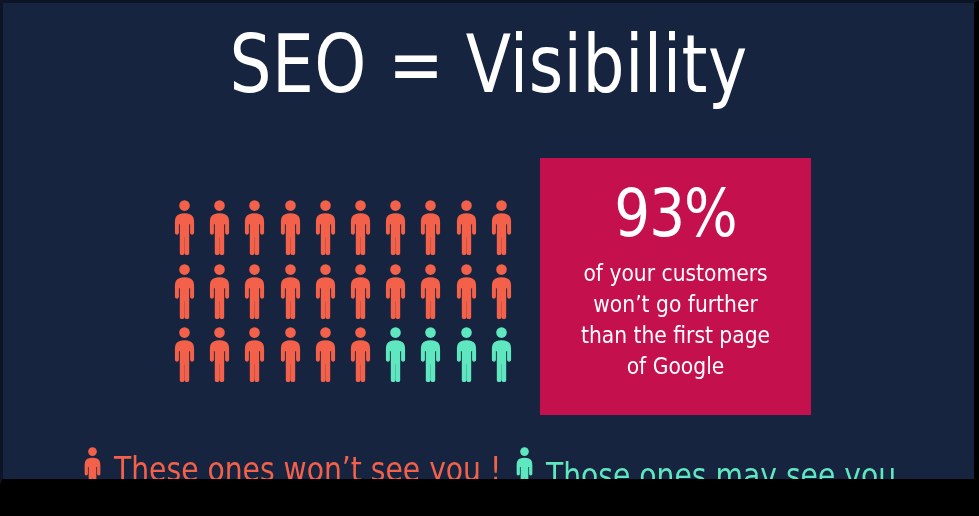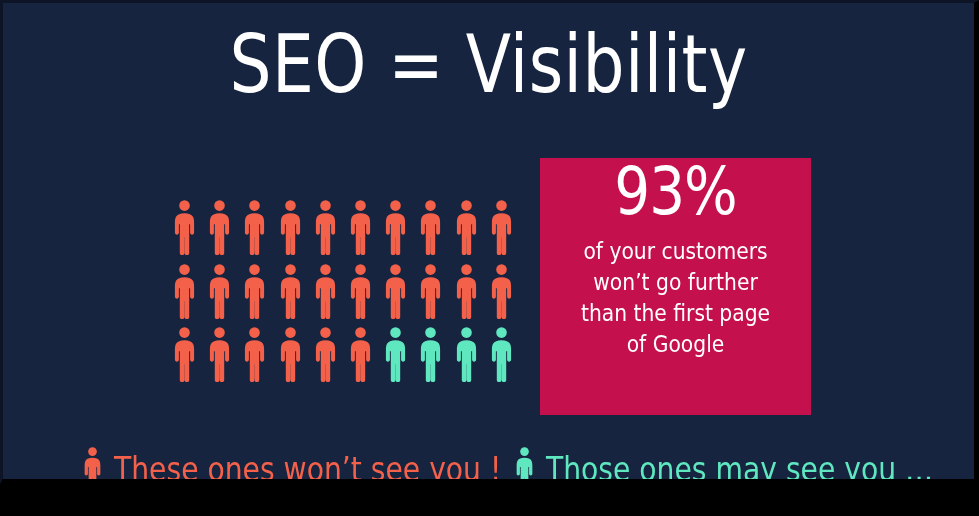--- a/index.html
+++ b/index.html
@@ -73,20 +73,21 @@
     left: 537px;
     top: 155px;
     width: 271px;
     height: 257px;
     background: #C5104E;
     display: flex;
     flex-direction: column;
     align-items: center;
     justify-content: flex-start;
     box-sizing: border-box;
+    padding-top: 22px;
   }
   #stat-number {
     color: #FFFFFF;
     font-family: "DejaVu Sans Condensed", "Liberation Sans Narrow", "Liberation Sans", sans-serif;
     font-size: 66px;
     font-weight: 300;
     line-height: 1.02;
     letter-spacing: -1px;
     margin: 0;
     transform: scaleX(0.95);
@@ -109,21 +110,21 @@
 
   
   .legend {
     position: absolute;
     display: flex;
     align-items: center;
     gap: 12px;
     white-space: nowrap;
   }
   #legend-orange { left: 80px;  top: 444px; }
-  #legend-teal   { left: 512px; top: 444px; }
+  #legend-teal   { left: 512px; top: 444px; align-items: flex-end; }
 
   .legend-icon {
     width: 19px;
     height: 45px;
     flex: none;
     display: block;
   }
   .legend-label {
     font-family: "DejaVu Sans Condensed", "Liberation Sans Narrow", "Liberation Sans", sans-serif;
     font-size: 33px;

